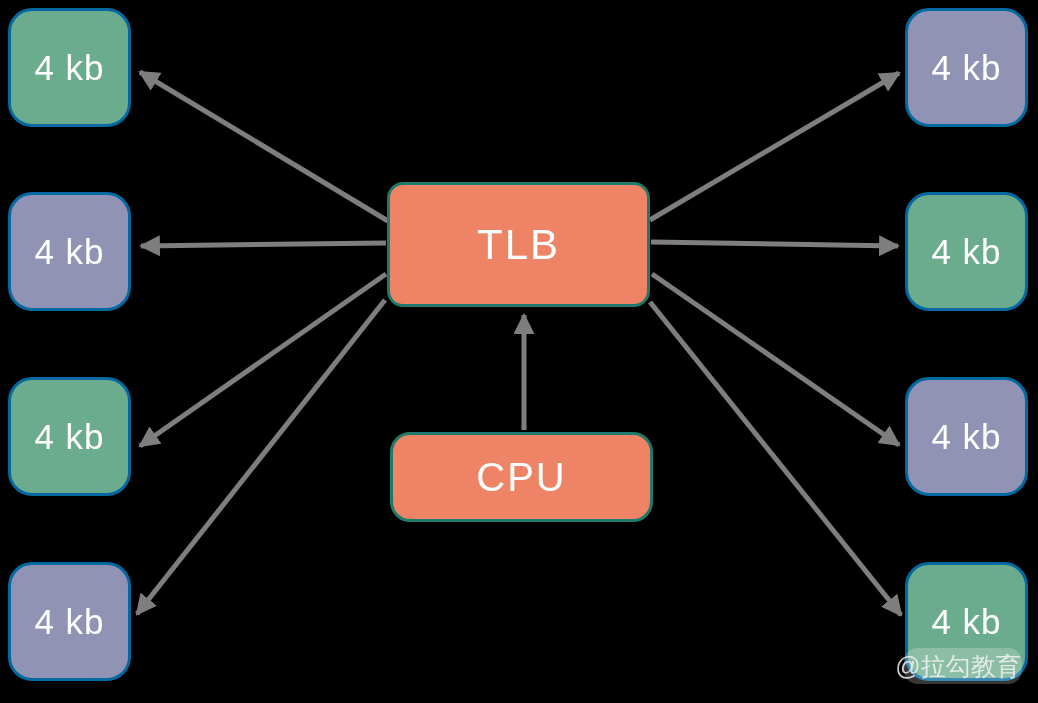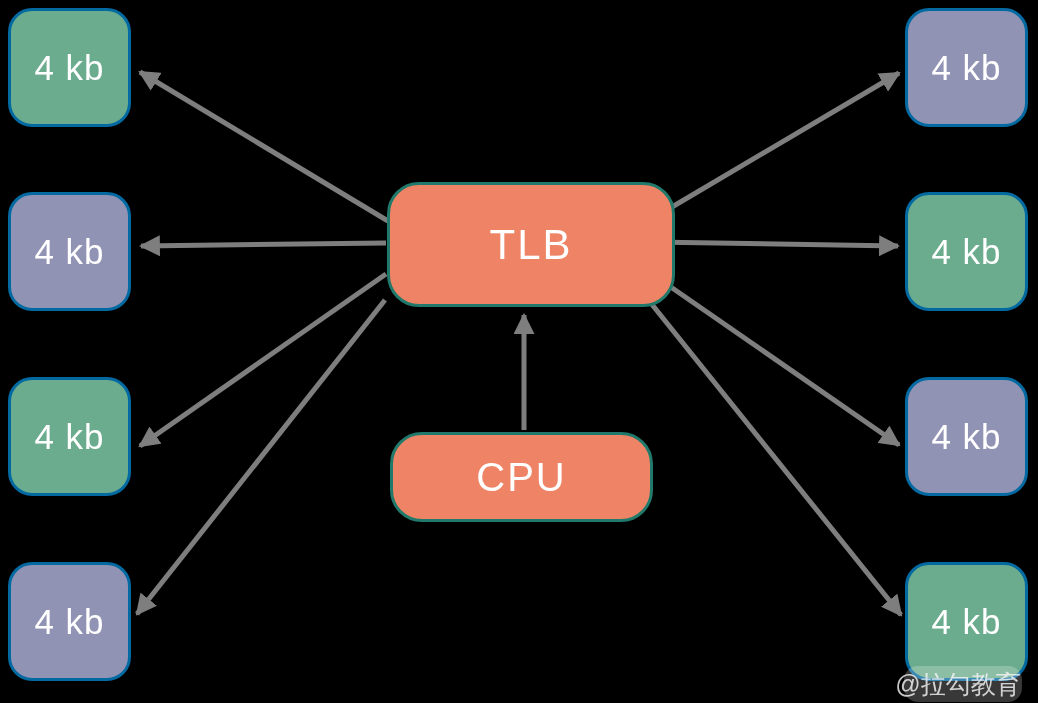--- a/index.html
+++ b/index.html
@@ -45,33 +45,33 @@
     background: #ee8465;
     display: flex;
     align-items: center;
     justify-content: center;
     color: #ffffff;
     font-weight: 500;
     letter-spacing: 2px;
   }
   .node.tlb {
     left: 387px; top: 182px;
-    width: 288px; height: 125px;
-    border-radius: 32px;
+    width: 263px; height: 125px;
+    border-radius: 16px;
     font-size: 42px;
   }
   .node.cpu {
     left: 390px; top: 432px;
     width: 263px; height: 90px;
-    border-radius: 32px;
+    border-radius: 20px;
     font-size: 40px;
   }
   .watermark {
     position: absolute;
-    left: 892px; top: 664px;
+    left: 892px; top: 646px;
     width: 132px; height: 40px;
   }
   .wm-pill {
     position: absolute;
     left: 12px; top: 2px; right: 2px; bottom: 2px;
     background: rgba(255,255,255,0.22);
     border-radius: 14px;
   }
   .wm-text {
     position: absolute;

